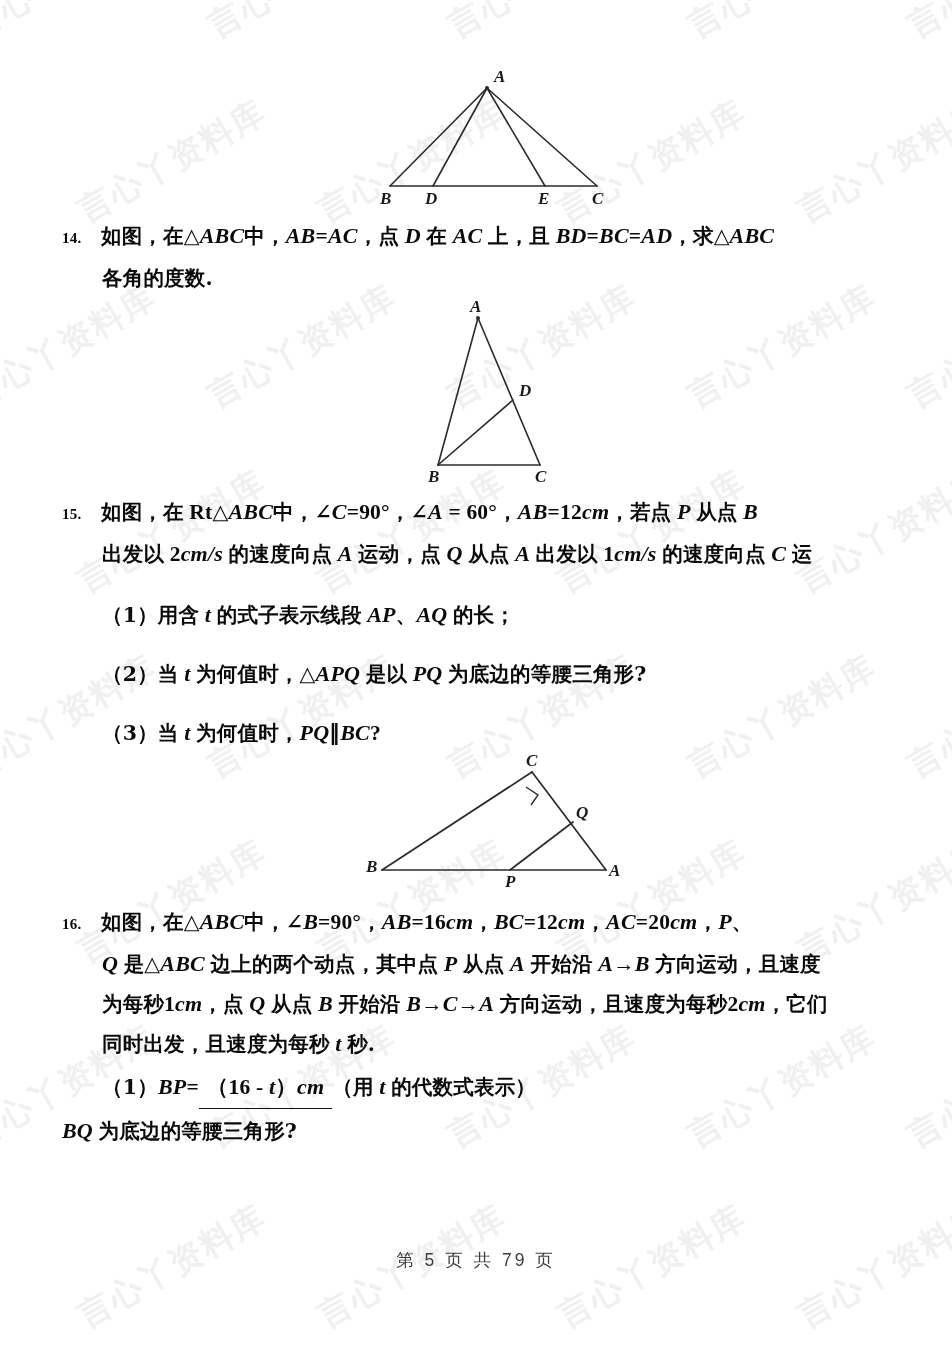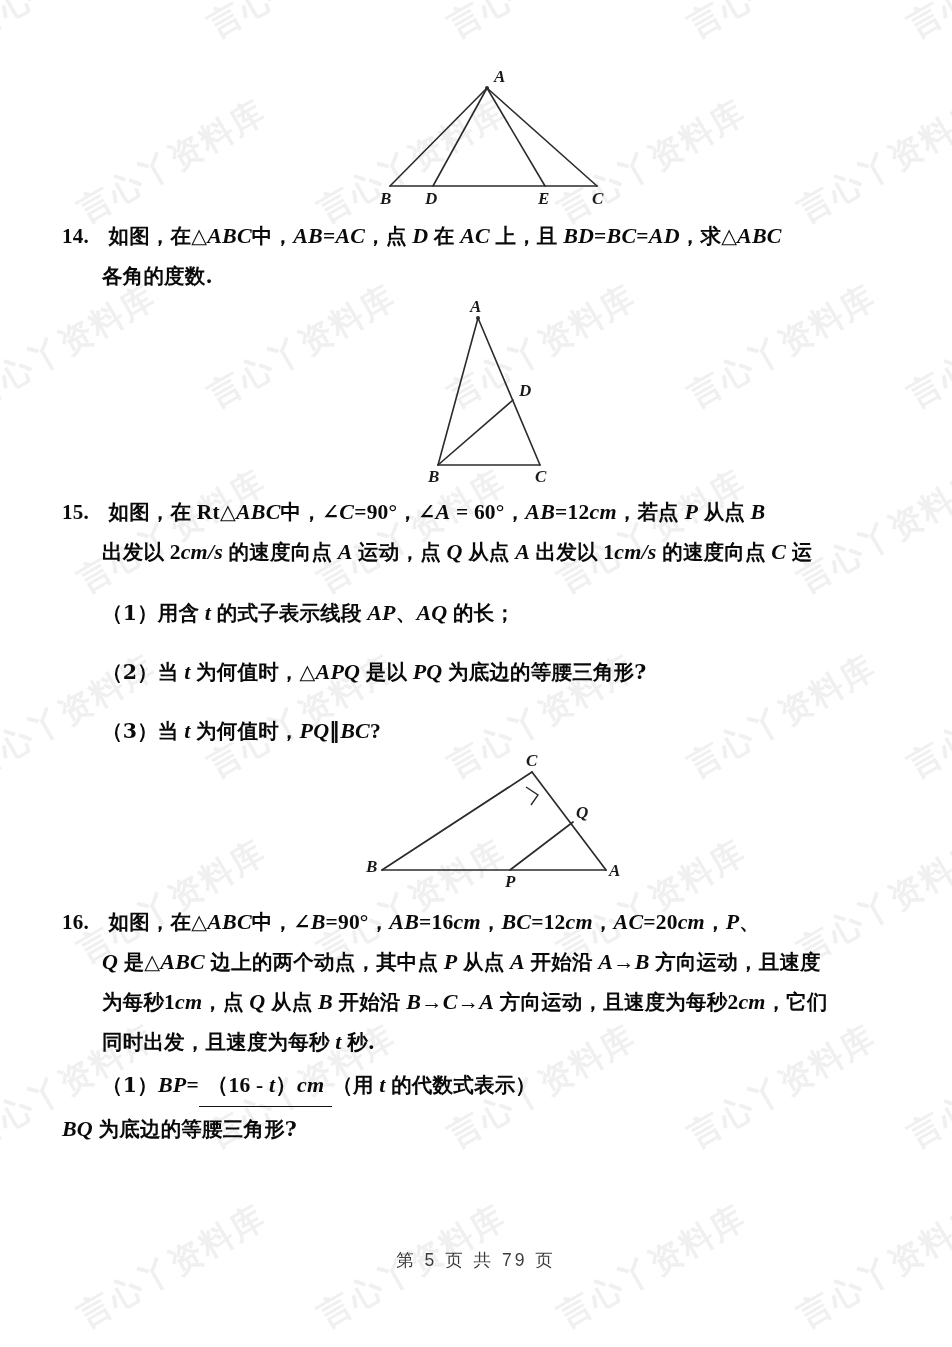--- a/index.html
+++ b/index.html
@@ -57,21 +57,21 @@
   .qline {
     font-size: 21.5px;
     line-height: 40px;
     white-space: nowrap;
     letter-spacing: 0.2px;
   }
   .qline.indent { padding-left: 40px; }
   .num {
     font-family: "Liberation Serif", serif;
     font-weight: 700;
-    font-size: 21px;
+    font-size: 15px;
   }
   .cn {
     font-family: "DejaVu Serif", "Liberation Serif", serif;
     font-weight: 700;
     font-size: 20.5px;
   }
   .it {
     font-family: "Liberation Serif", serif;
     font-style: italic;
     font-weight: 700;

